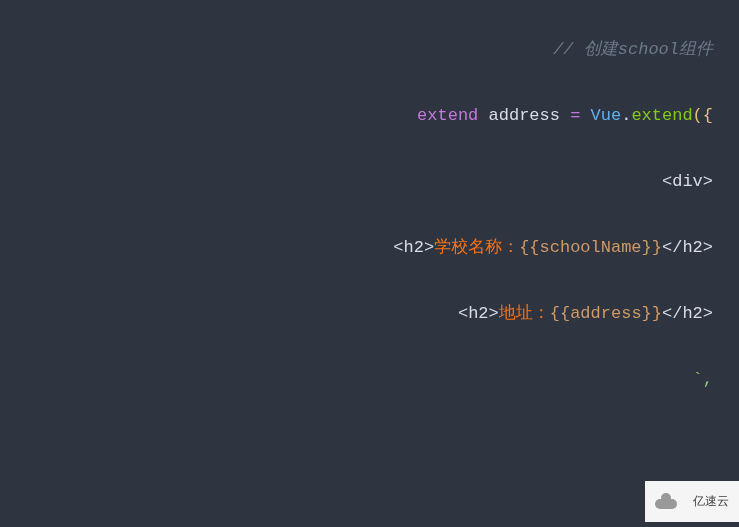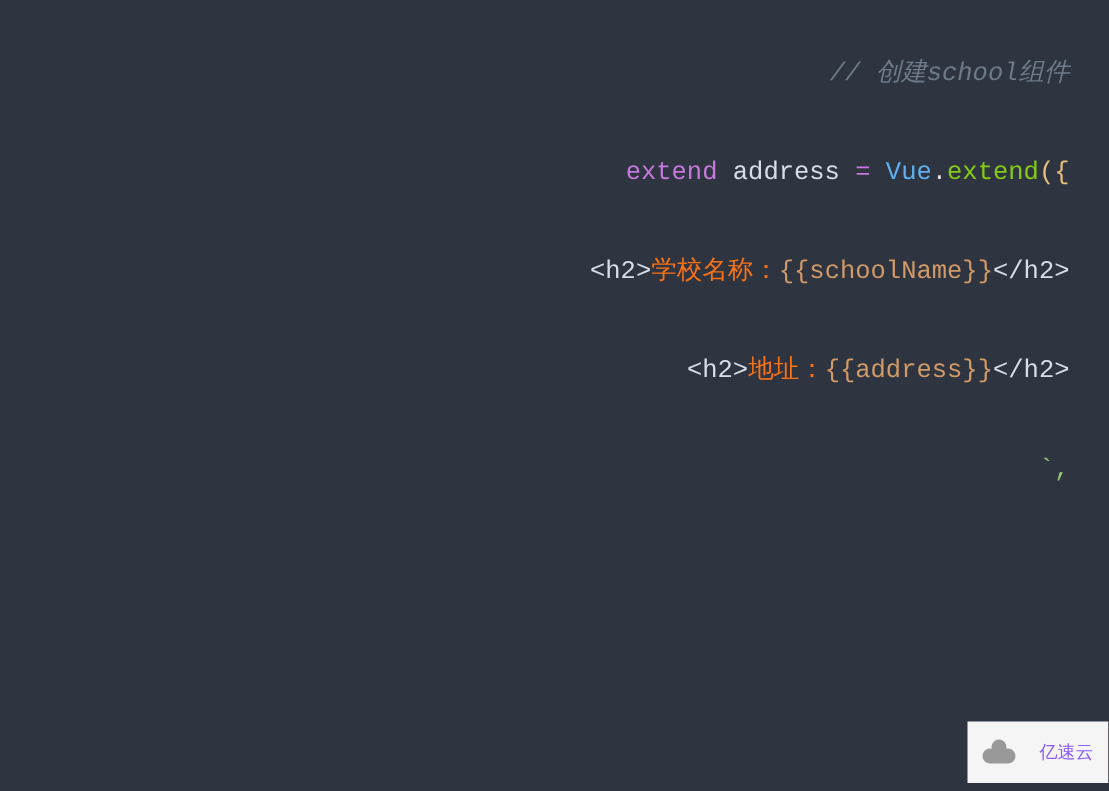--- a/index.html
+++ b/index.html
@@ -46,21 +46,21 @@
       position: absolute;
       bottom: 5px;
       right: 0;
       background: #f5f5f5;
       padding: 4px 10px;
       display: flex;
       align-items: center;
       gap: 16px;
       font-family: sans-serif;
       font-size: 12px;
-      color: #8b5cf6;
+      color: #404040;
       font-style: normal;
     }
     .watermark-cloud {
       width: 22px;
       height: 14px;
       position: relative;
     }
     .watermark-cloud::before {
       content: "";
       position: absolute;
@@ -80,20 +80,21 @@
       top: -2px;
       left: 6px;
     }
   </style>
 </head>
 <body>
 
 <div class="code-container">
 <span class="line"><span class="comment">// 创建school组件</span></span>
 <span class="line"><span class="keyword">extend</span><span class="variable"> address </span><span class="operator">= </span><span class="class-name">Vue</span><span class="punctuation">.</span><span class="method">extend</span><span class="brace-yellow">({</span></span>
+<span class="line"><span class="indent1"></span><span class="template-str">&lt;div&gt;</span></span>
 <span class="line"><span class="indent1"></span><span class="template-str">&lt;h2&gt;</span><span class="cjk">学校名称：</span><span class="mustache">{{schoolName}}</span><span class="template-str">&lt;/h2&gt;</span></span>
 <span class="line"><span class="indent1"></span><span class="template-str">&lt;h2&gt;</span><span class="cjk">地址：</span><span class="mustache">{{address}}</span><span class="template-str">&lt;/h2&gt;</span></span>
 <span class="line"><span class="indent1"></span><span class="string">`,</span></span>
 
 
 
 
 
 
 

